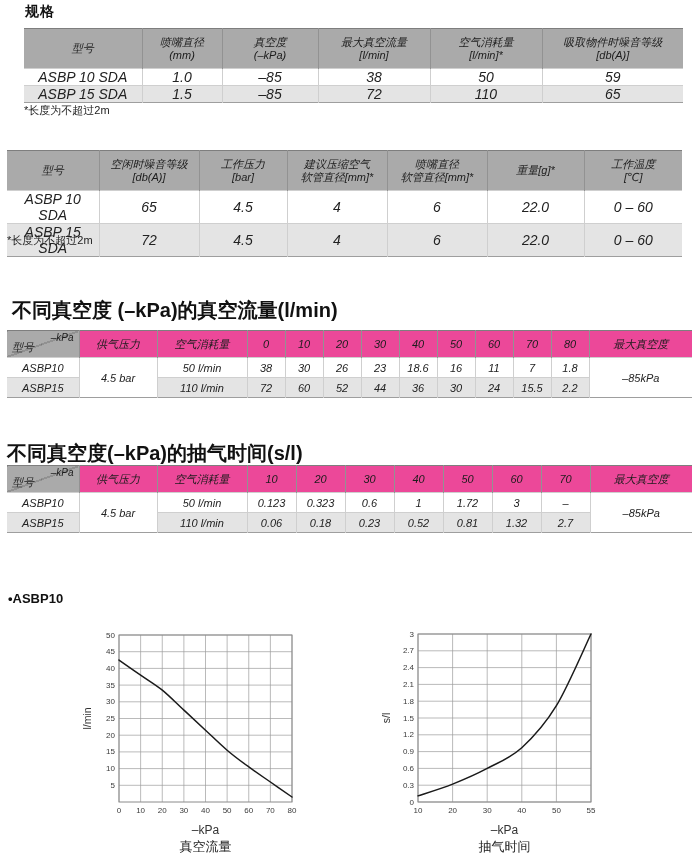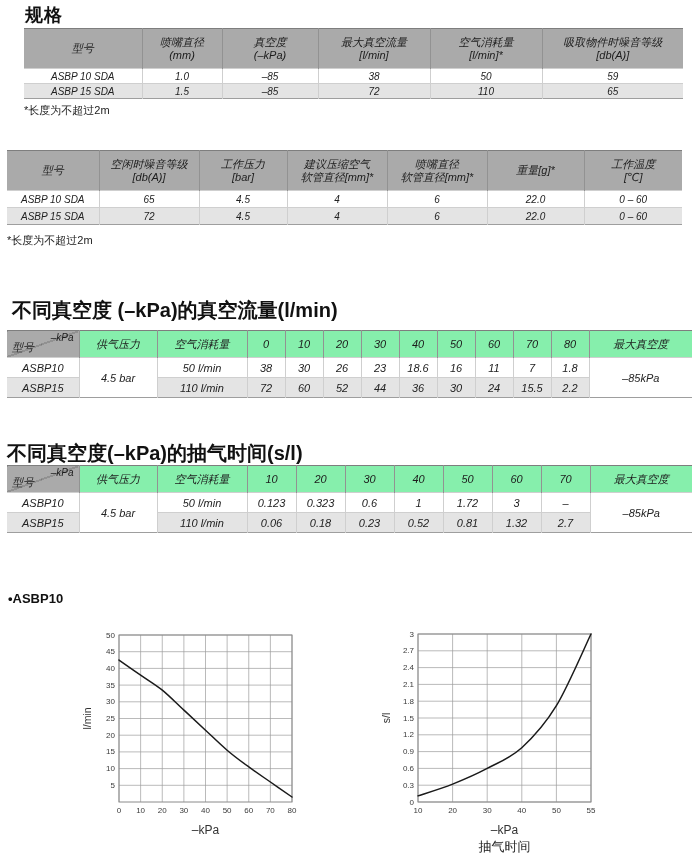--- a/index.html
+++ b/index.html
@@ -1,48 +1,48 @@
 <!DOCTYPE html>
 <html><head>
 <meta charset="utf-8">
 <style>
   * { margin:0; padding:0; box-sizing:border-box; }
   html,body { width:700px; height:860px; background:#ffffff; overflow:hidden;
     font-family:"Liberation Sans","DejaVu Sans",sans-serif; color:#222; }
   .abs { position:absolute; }
   body { position:relative; }
 
-  .h-spec { font-size:18px; font-weight:700; color:#111; letter-spacing:1px; }
+  .h-spec { font-size:14px; font-weight:700; color:#111; letter-spacing:1px; }
   .h-sec  { font-size:20px; font-weight:700; color:#111; }
   .fn     { font-size:11px; color:#222; }
   .chart-label { font-size:13px; font-weight:700; color:#111; }
 
   table { border-collapse:collapse; table-layout:fixed; }
   .spec, .kpa { border-top:1px solid #7e7e7e; border-bottom:1px solid #9e9e9e;font-style:italic; }
 
   .spec th {
     background:#aaaaaa; font-weight:400; font-size:11px; line-height:13px;
     color:#1c1c1c; border-left:1px solid #929292; height:40px;
     text-align:center; vertical-align:middle; padding:0 2px;
   }
   .spec th:first-child, .kpa th:first-child { border-left:none; }
   .spec th span { display:block; }
   .spec th span:empty { display:none; }
   .spec td {
-    font-size:10px; text-align:center; color:#222; height:15px;
+    font-size:14px; text-align:center; color:#222; height:15px;
     border-left:1px solid #cfcfcf; border-top:1px solid #cfcfcf; padding:0 2px;
     background:#ffffff;
   }
   .spec td:first-child, .kpa td:first-child { border-left:none; }
   .spec.rows18 td { height:17px; }
   .spec tr.alt td, .kpa tr.alt td { background:#e4e4e4; }
   .spec tr.alt td.keepwhite, .kpa td.merged { background:#ffffff; }
 
   .kpa th {
-    background:#86efac; font-weight:400; font-size:11px; color:#1c1c1c;
+    background:#ec4899; font-weight:400; font-size:11px; color:#1c1c1c;
     border-left:1px solid #929292; height:27px; text-align:center; vertical-align:middle;
   }
   .kpa td {
     font-size:11px; text-align:center; color:#222; height:20px;
     border-left:1px solid #cfcfcf; border-top:1px solid #cfcfcf;
     background:#ffffff;
   }
   th.corner {
     position:relative;
     background-color:#aaaaaa;
@@ -395,17 +395,18 @@
     <text x="44" y="31.299999999999983" text-anchor="end" font-size="8" fill="#3a3a3a">2.7</text>
     <line x1="48" y1="12" x2="221" y2="12" stroke="#9c9c9c" stroke-width="0.7"></line>
     <text x="44" y="14.5" text-anchor="end" font-size="8" fill="#3a3a3a">3</text>
     <rect x="48" y="12" width="173" height="168" fill="none" stroke="#8a8a8a" stroke-width="1"></rect>
     <text x="20" y="96" text-anchor="middle" font-size="10.5" fill="#333" transform="rotate(-90 20 96)">s/l</text>
     <path d="M48,173.84C53.8,171.9 71.1,166.7 82.6,162.1C94.1,157.5 105.7,152.5 117.2,146.4C128.7,140.3 140.3,136.1 151.8,125.7C163.3,115.2 174.9,102.6 186.4,83.7C197.9,64.7 215.2,23.9 221.0,12.0" fill="none" stroke="#1a1a1a" stroke-width="1.5" stroke-linecap="round" stroke-linejoin="round"></path>
   </svg>
 
 <div class="cap abs" style="left:119px;top:823px;width:173px">
   <div class="cap1">–kPa</div>
+  <div class="cap2">真空流量</div>
 </div>
 <div class="cap abs" style="left:418px;top:823px;width:173px">
   <div class="cap1">–kPa</div>
   <div class="cap2">抽气时间</div>
 </div>
 
 </body></html>

